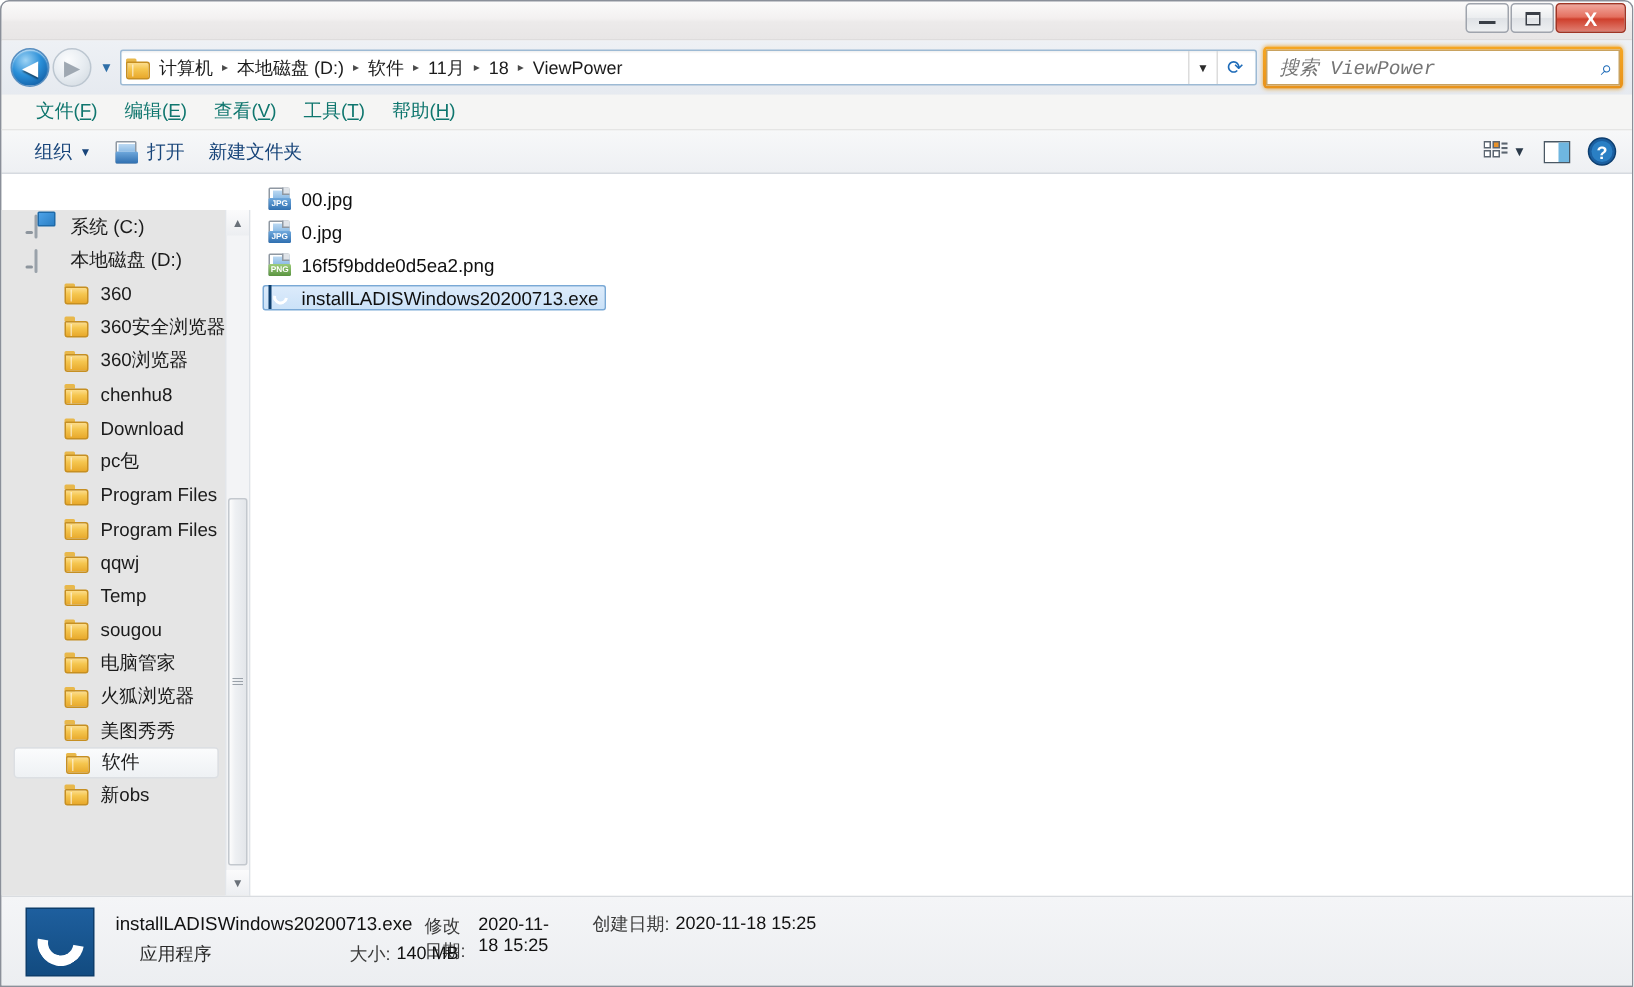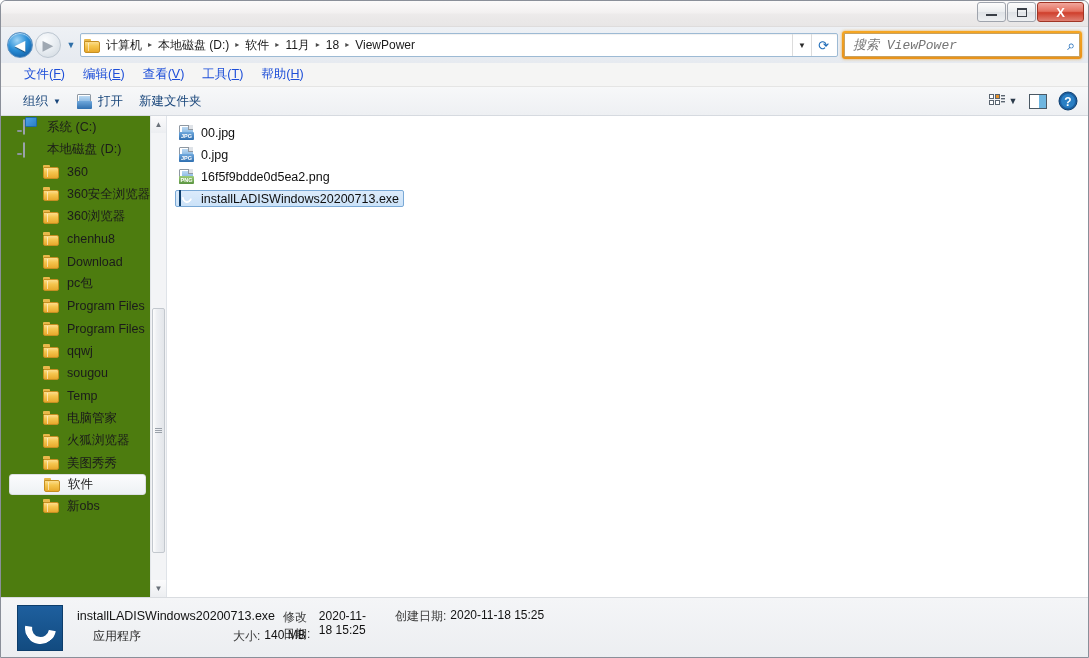--- a/index.html
+++ b/index.html
@@ -157,21 +157,21 @@
 
   
   #menubar {
     height: 24px;
     background: #f5f5f4;
     display: flex; align-items: center;
     padding-left: 14px;
     border-bottom: 1px solid #e5e5e4;
   }
   .menuitem {
-    font-size: 12.5px; color: #1d4ed8;
+    font-size: 12.5px; color: #0f766e;
     padding: 2px 9px; white-space: nowrap;
   }
   .menuitem u { text-decoration: underline; }
 
   
   #cmdbar {
     height: 29px;
     background: linear-gradient(to bottom, #f7f8f9 0%, #eef0f3 100%);
     border-bottom: 1px solid #d6dae0;
     display: flex; align-items: center;
@@ -194,24 +194,25 @@
   
   #body {
     display: flex;
     height: 481px;
     background: #fff;
   }
 
   
   #navpane {
     width: 166px; flex: 0 0 166px;
-    background: #4d7c0f;
+    background: #e5e5e5;
     border-right: 1px solid #dfe3e8;
     position: relative;
     overflow: hidden;
+    margin-top: 24px;
   }
   #treeclip { position: absolute; inset: 0 16px 0 0; overflow: hidden; }
   .treerow {
     display: flex; align-items: center;
     height: 22.4px;
     font-size: 12.5px; color: #1b1b1b;
     padding-left: 22px; white-space: nowrap;
   }
   .treerow.lvl2 { padding-left: 42px; }
   .treerow.selected {
@@ -563,25 +564,25 @@
           <div class="treerow lvl2">
             <span class="ticon"><span class="folder"><span class="tab"></span><span class="body"></span><span class="spine"></span></span></span>
             <span>Program Files</span>
           </div>
           <div class="treerow lvl2">
             <span class="ticon"><span class="folder"><span class="tab"></span><span class="body"></span><span class="spine"></span></span></span>
             <span>qqwj</span>
           </div>
           <div class="treerow lvl2">
             <span class="ticon"><span class="folder"><span class="tab"></span><span class="body"></span><span class="spine"></span></span></span>
+            <span>Temp</span>
+          </div>
+          <div class="treerow lvl2">
+            <span class="ticon"><span class="folder"><span class="tab"></span><span class="body"></span><span class="spine"></span></span></span>
             <span>sougou</span>
-          </div>
-          <div class="treerow lvl2">
-            <span class="ticon"><span class="folder"><span class="tab"></span><span class="body"></span><span class="spine"></span></span></span>
-            <span>Temp</span>
           </div>
           <div class="treerow lvl2">
             <span class="ticon"><span class="folder"><span class="tab"></span><span class="body"></span><span class="spine"></span></span></span>
             <span>电脑管家</span>
           </div>
           <div class="treerow lvl2">
             <span class="ticon"><span class="folder"><span class="tab"></span><span class="body"></span><span class="spine"></span></span></span>
             <span>火狐浏览器</span>
           </div>
           <div class="treerow lvl2">

